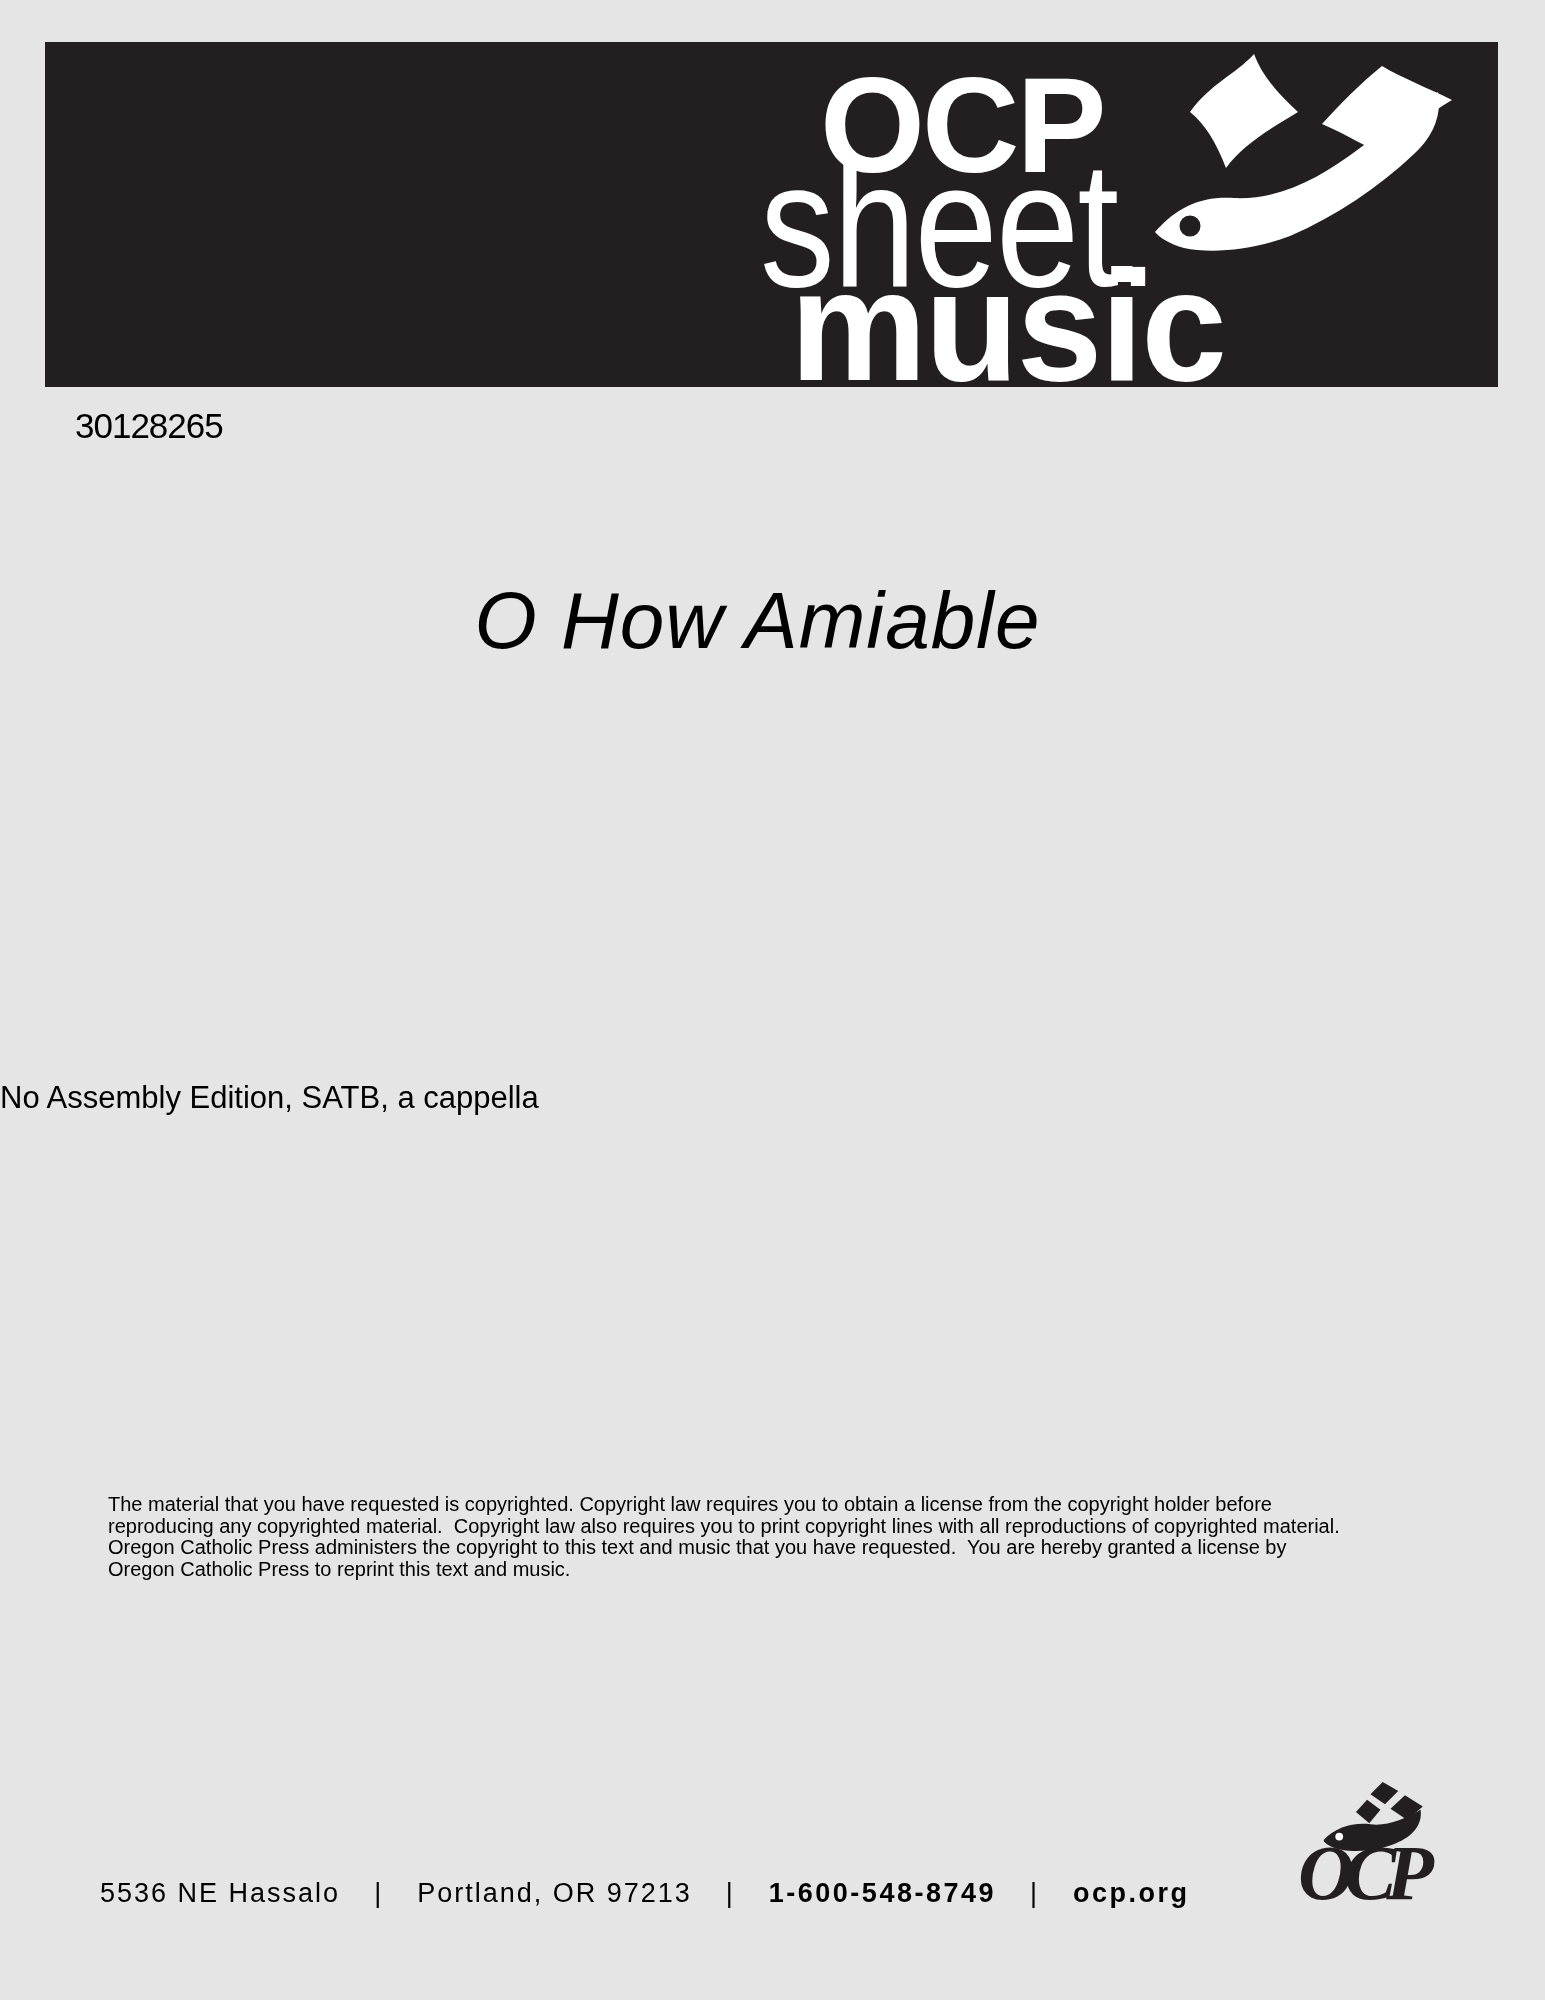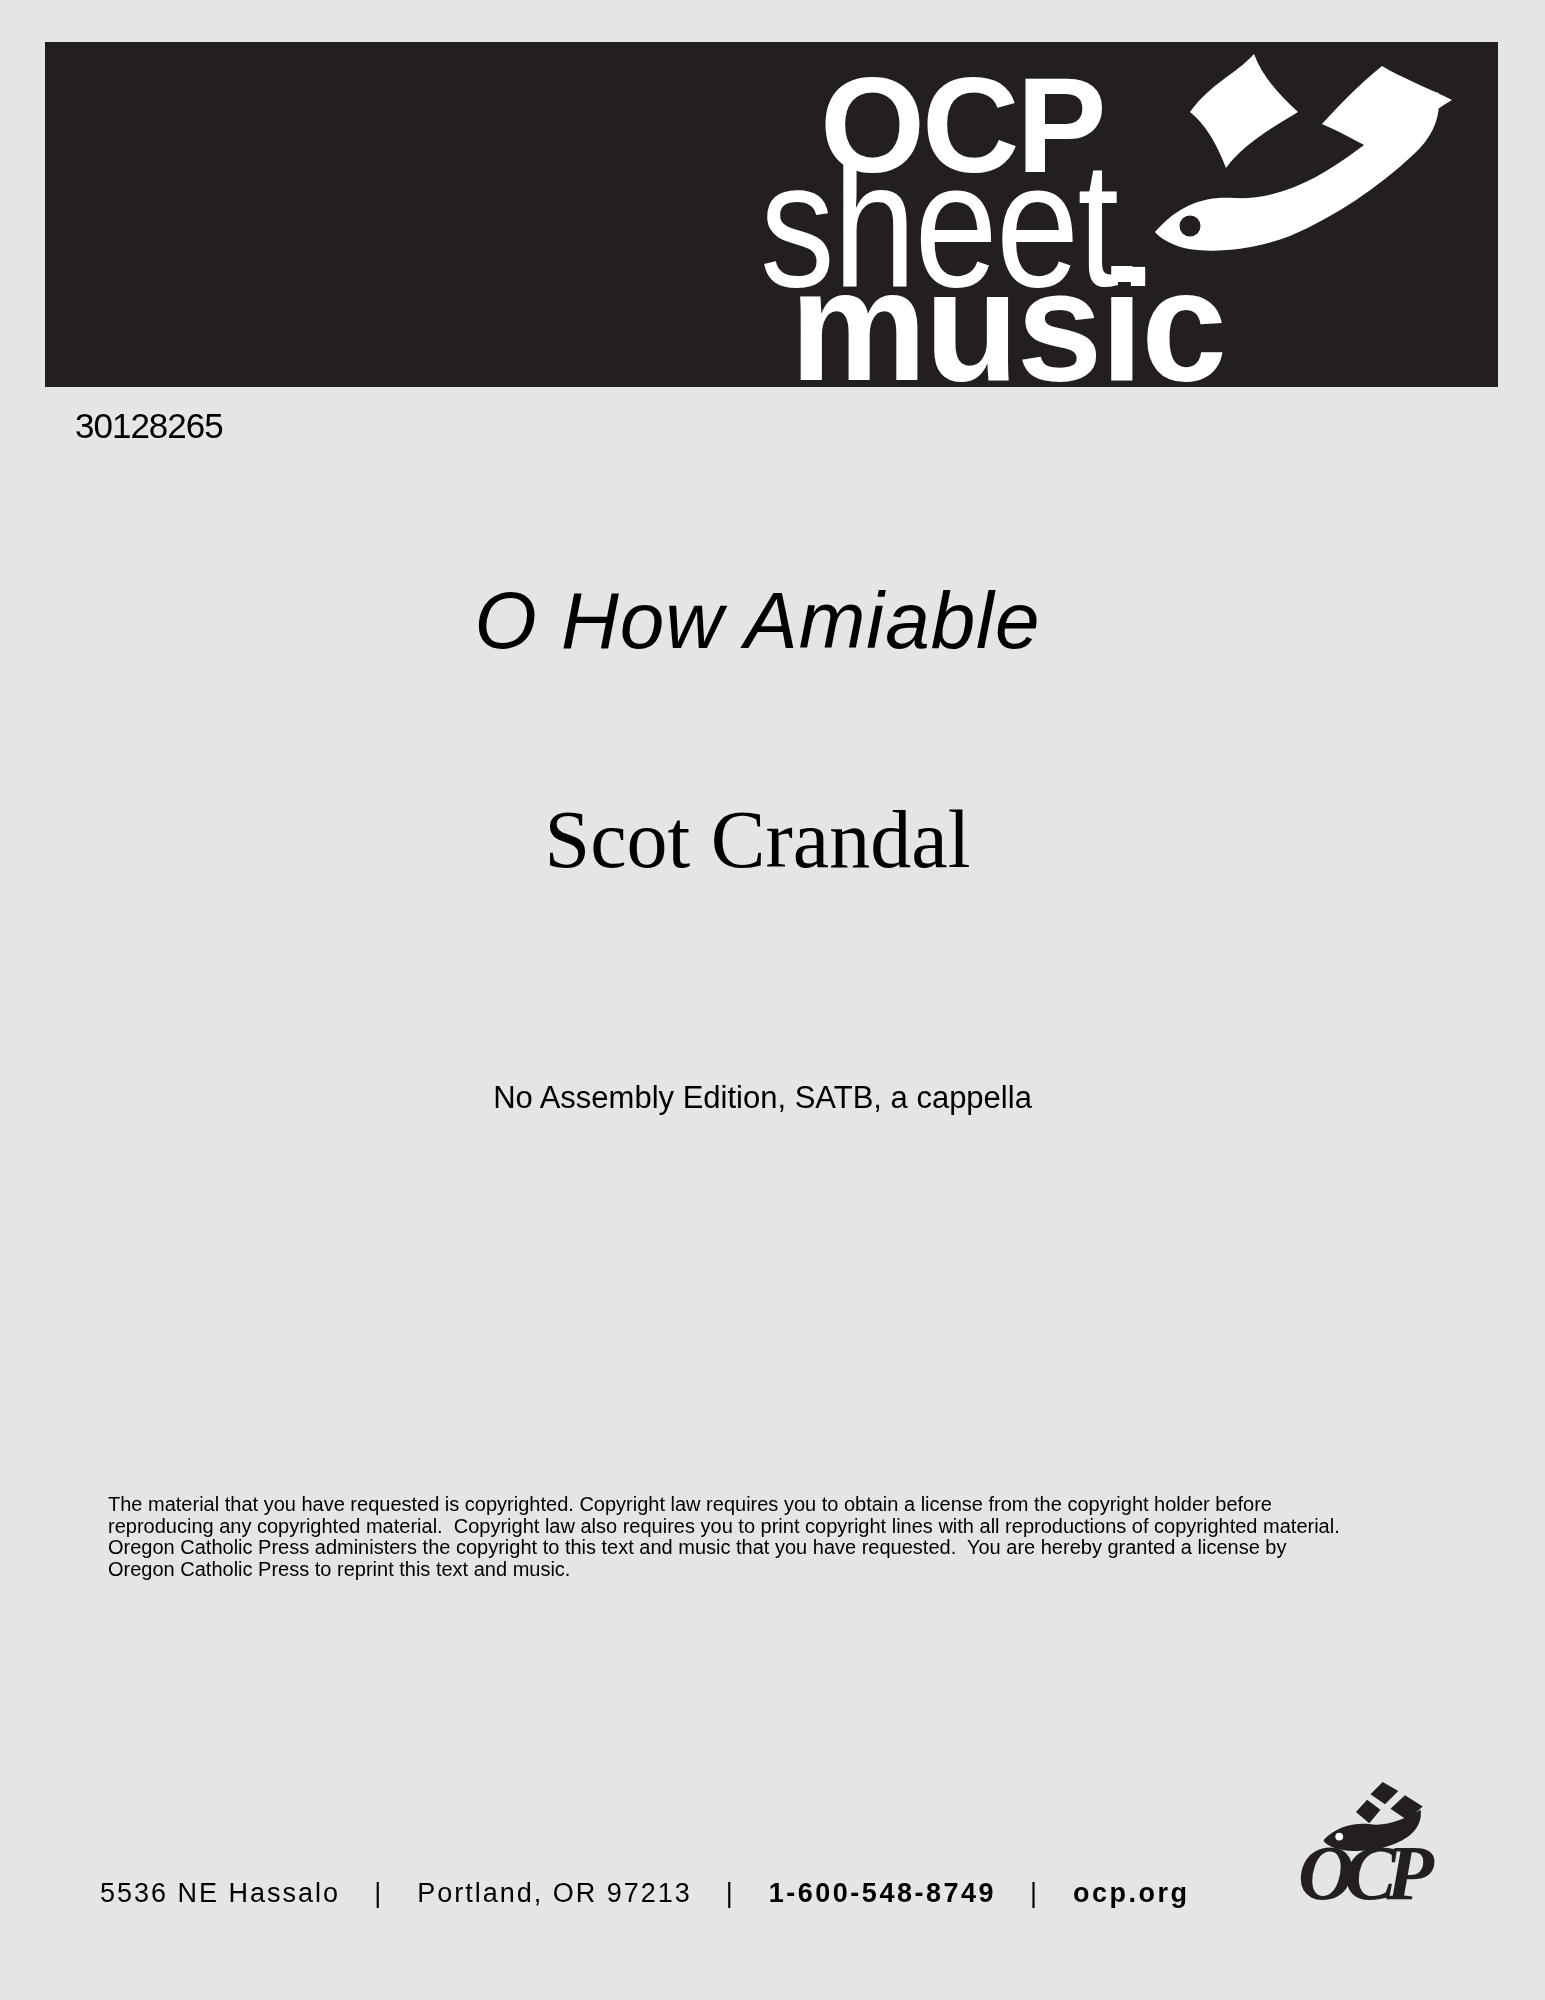--- a/index.html
+++ b/index.html
@@ -44,21 +44,21 @@
     position:absolute; left:0; right:30px; top:575px;
     text-align:center; font-size:80px; font-weight:normal; letter-spacing:1px;font-style:italic;
   }
   .composer {
     position:absolute; left:0; right:30px; top:793px;
     text-align:center; font-family:"Liberation Serif", serif;
     font-size:82px; font-weight:normal;
   }
   .edition {
     position:absolute; left:0; right:20px; top:1080px;
-    text-align:center; font-size:31px;
+    text-align:left; font-size:31px;
   }
 
   
   .copyright {
     position:absolute; left:108px; top:1494px; width:1360px;
     font-size:20px; line-height:21.6px;
   }
   .copyright div { white-space:pre; }
 
   
@@ -95,21 +95,20 @@
 
       <path fill="#ffffff" d="M5,182 C28,156 52,146 84,148 C130,150 170,128 210,98 C240,76 262,62 288,42 C292,64 284,86 264,104 C228,138 186,166 140,186 C104,200 62,204 34,198 C20,194 10,188 5,182 Z"></path>
 
       <circle fill="#231f20" cx="40" cy="176" r="10.5"></circle>
     </svg>
   </header>
 
   <div class="catalog">30128265</div>
 
   <h1 class="title">O How Amiable</h1>
-  <h2 class="composer">Scot Crandal</h2>
   <div class="edition">No Assembly Edition, SATB, a cappella</div>
 
   <div class="copyright">
     <div>The material that you have requested is copyrighted. Copyright law requires you to obtain a license from the copyright holder before</div>
     <div>reproducing any copyrighted material.  Copyright law also requires you to print copyright lines with all reproductions of copyrighted material.</div>
     <div>Oregon Catholic Press administers the copyright to this text and music that you have requested.  You are hereby granted a license by</div>
     <div>Oregon Catholic Press to reprint this text and music.</div>
   </div>
 
   <footer>

